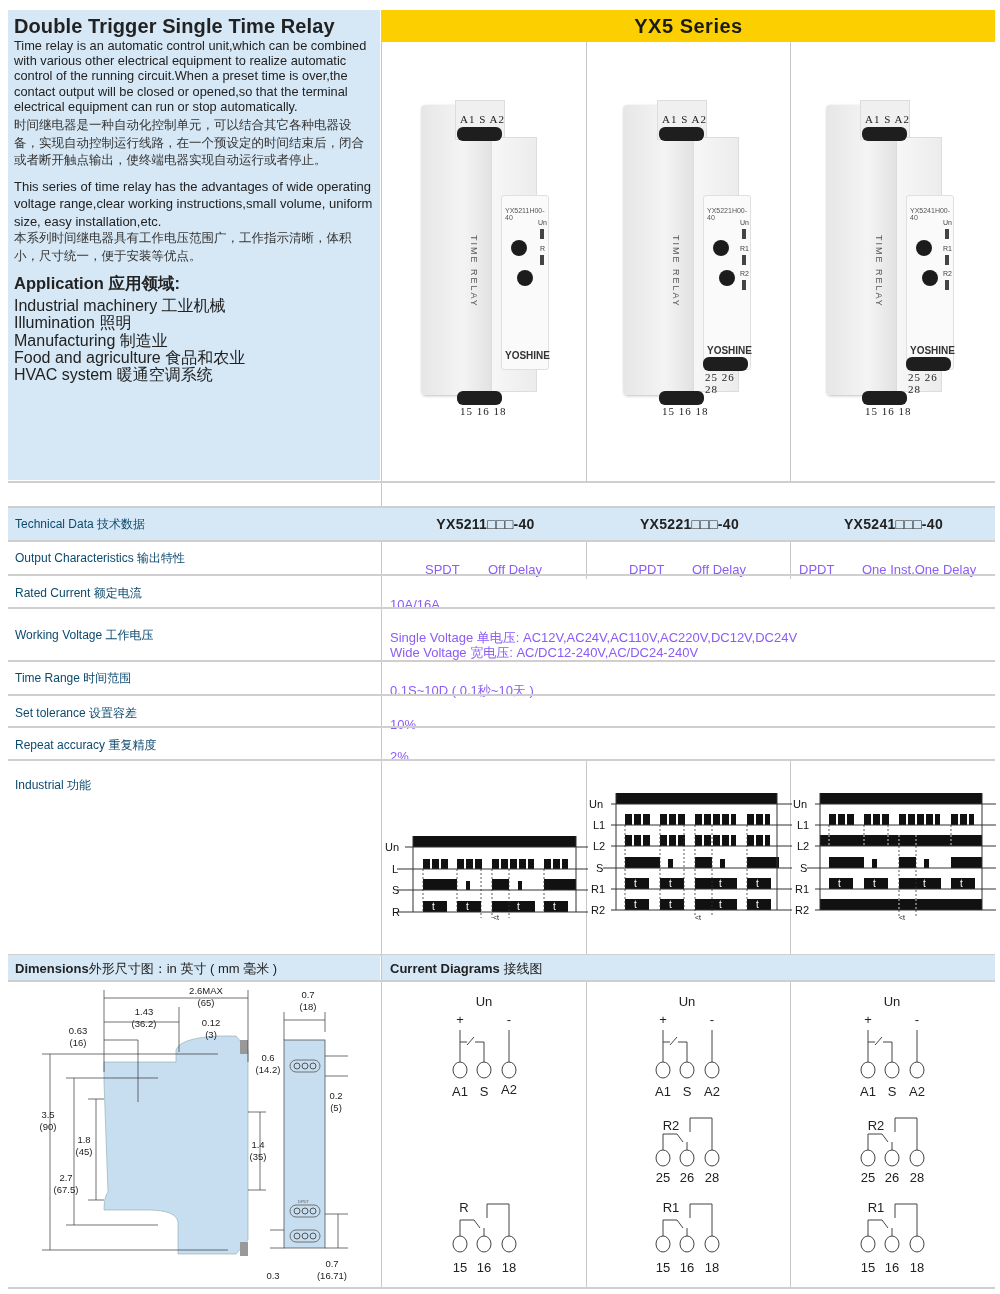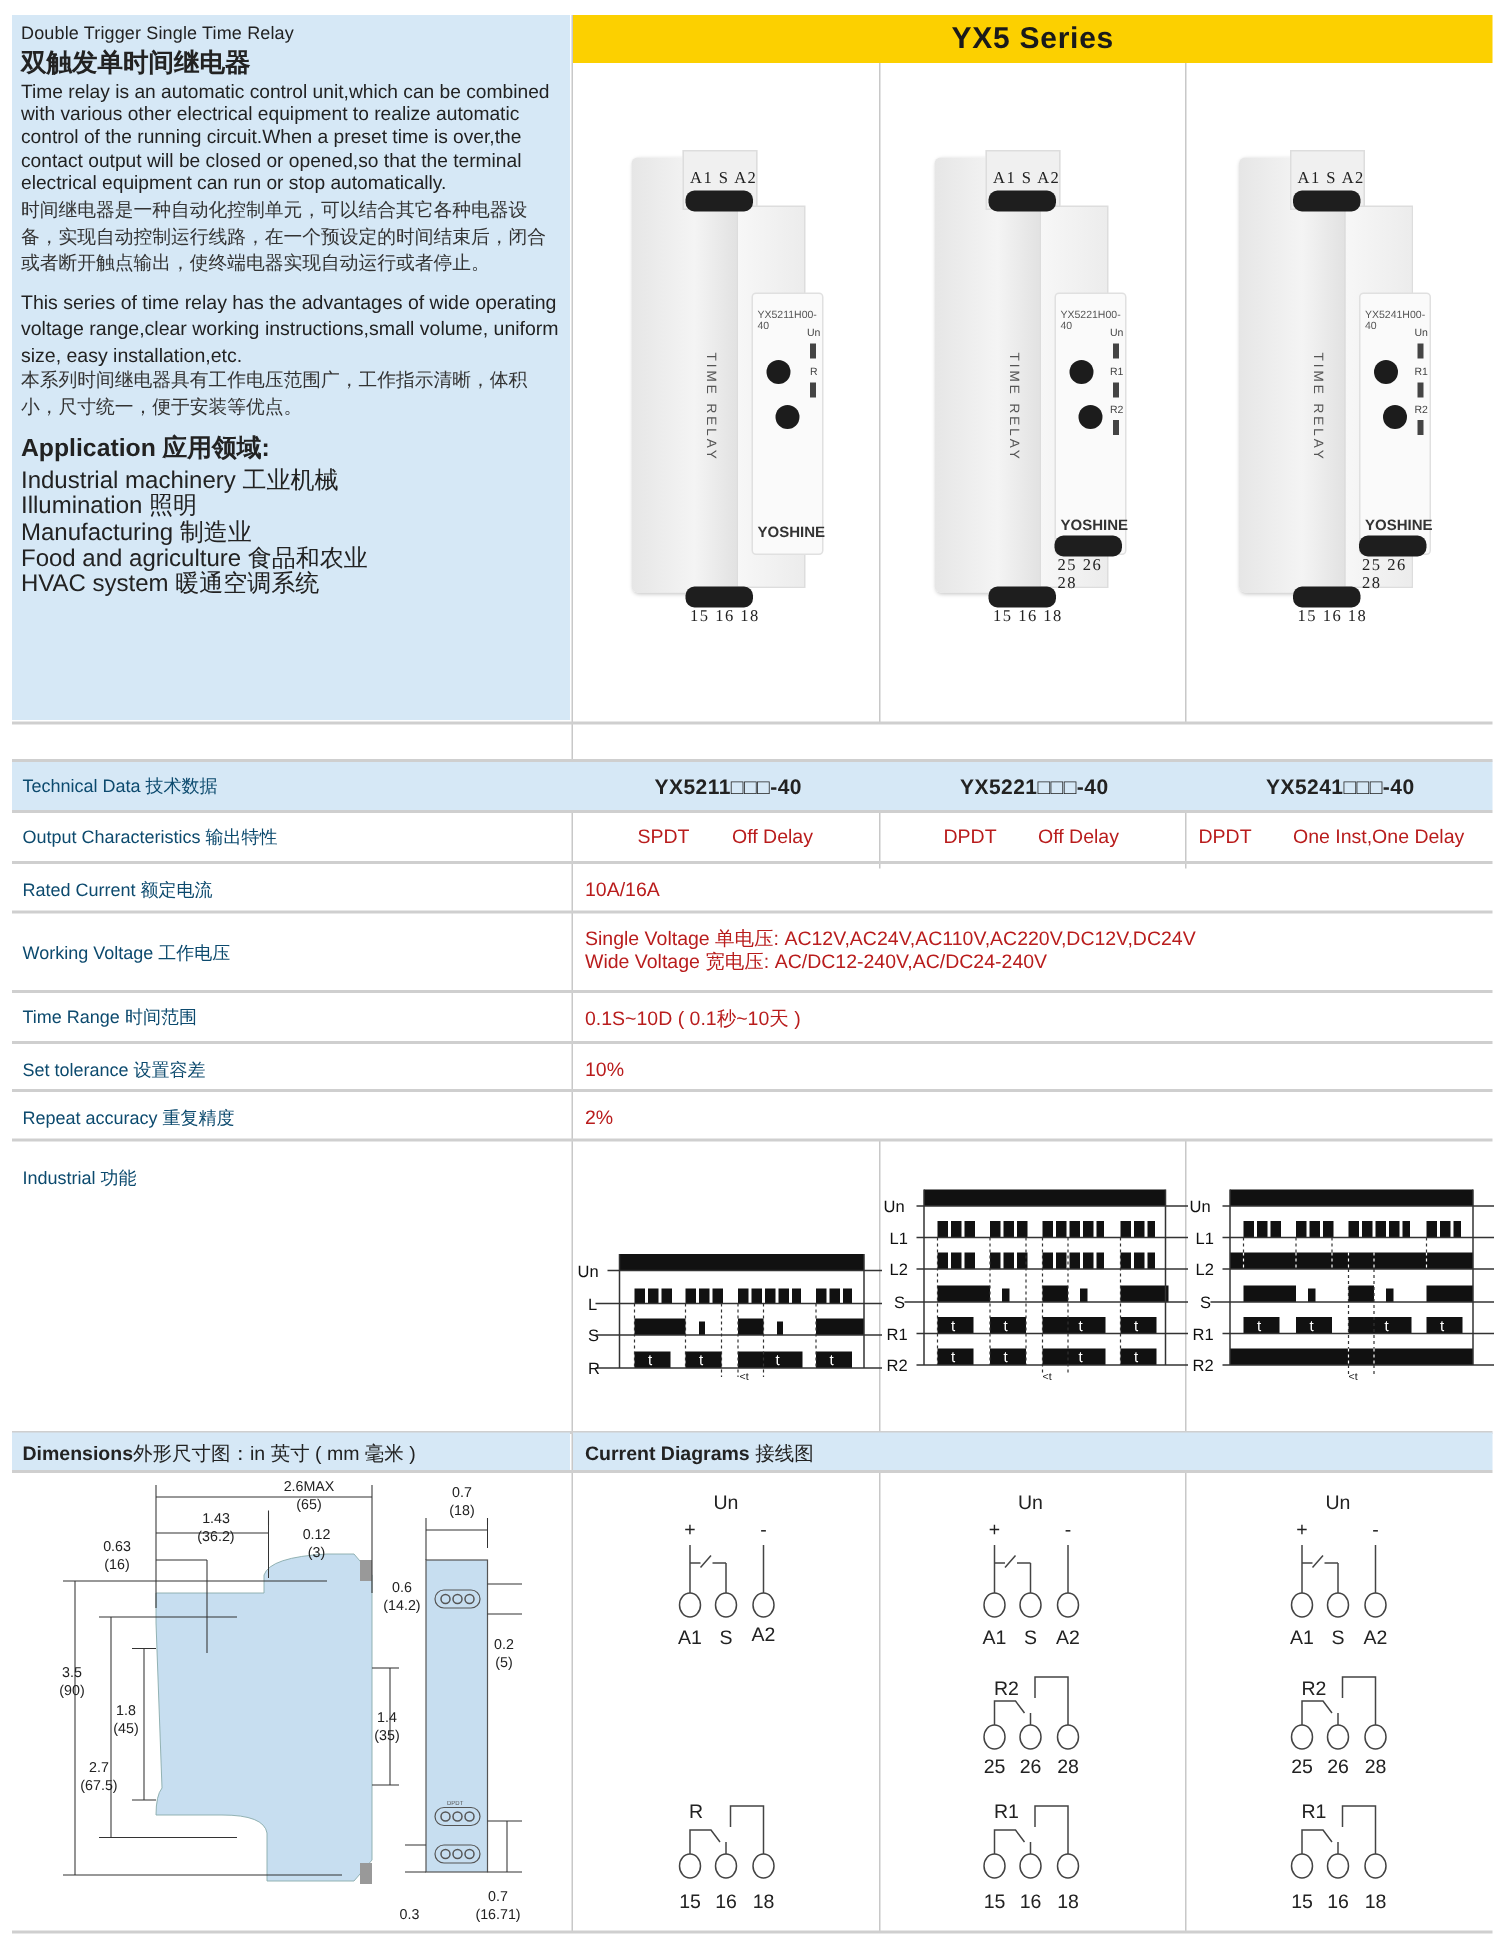--- a/index.html
+++ b/index.html
@@ -3,21 +3,21 @@
 <meta charset="utf-8">
 <style>
   * { box-sizing: border-box; margin: 0; padding: 0; }
   body { width: 1000px; height: 1294px; background: #fff; font-family: "Liberation Sans", "DejaVu Sans", sans-serif; color: #222; position: relative; overflow: hidden; }
   .abs { position: absolute; }
   .hline { position: absolute; height: 2px; background: #cfcfcf; }
   .vline { position: absolute; width: 1px; background: #c8c8c8; }
 
   
   #intro { left: 8px; top: 10px; width: 372px; height: 470px; background: #d6e8f6; padding: 5px 6px 0 6px; }
-  #intro .title-en { font-weight: normal; font-size: 12px; letter-spacing: 0.1px; }
+  #intro .title-en { font-weight: bold; font-size: 20px; letter-spacing: 0.1px; }
   #intro .title-cn { font-weight: bold; font-size: 17px; margin-top: 1px; }
   #intro p { font-size: 12.8px; line-height: 15.2px; color: #222; }
   #intro .cn { font-size: 12.5px; line-height: 17.5px; color: #333; margin-top: 3px; }
   #intro .app-title { font-weight: bold; font-size: 16.5px; margin-top: 8px; margin-bottom: 2px; }
   #intro .app-item { font-size: 16px; line-height: 17.3px; }
 
   
   #series-bar { left: 382px; top: 10px; width: 613px; height: 32px; background: #fcd000; text-align: center; font-weight: bold; font-size: 20px; line-height: 32px; letter-spacing: 0.5px; color: #1a1a1a; }
 
   
@@ -30,39 +30,38 @@
   .screw-row { position: absolute; height: 14px; background: #1e1e1e; border-radius: 6px; }
   .knob { position: absolute; width: 16px; height: 16px; background: #1c1c1c; border-radius: 50%; }
   .model-label { position: absolute; font-size: 7px; color: #555; }
   .brand { position: absolute; font-size: 10px; font-weight: bold; color: #333; }
   .led-label { position: absolute; font-size: 7px; color:#444; }
   .led { position: absolute; width: 4px; height: 10px; background:#444; }
   .vert-text { position: absolute; writing-mode: vertical-rl; font-size: 9px; letter-spacing: 2px; color: #555; }
 
   
   .row-label { position: absolute; left: 15px; font-size: 12px; color: #0c4a6e; }
-  .cell { position: absolute; font-size: 13px; color: #b91c1c; }
+  .cell { position: absolute; font-size: 13px; color: #8b5cf6; margin-top: 12px; }
   #tech-header-bg { left: 8px; top: 507px; width: 987px; height: 33px; background: #d6e8f6; }
   .model-head { position: absolute; top: 516px; font-weight: bold; font-size: 14px; letter-spacing: 0.3px; text-align: center; width: 205px; }
 
   
   .fn { position: absolute; }
 
   
   #dim-header { left: 8px; top: 955px; width: 372px; height: 25px; background: #d6e8f6; }
   #wir-header { left: 382px; top: 955px; width: 613px; height: 25px; background: #d6e8f6; }
   .sec-title { position: absolute; top: 960px; font-size: 13px; }
   .sec-title b { font-weight: bold; }
 </style>
 </head>
 <body>
 
 <div id="intro" class="abs">
   <div class="title-en">Double Trigger Single Time Relay</div>
-  <div class="title-cn">双触发单时间继电器</div>
   <p>Time relay is an automatic control unit,which can be combined with various other electrical equipment to realize automatic control of the running circuit.When a preset time is over,the contact output will be closed or opened,so that the terminal electrical equipment can run or stop automatically.</p>
   <p class="cn">时间继电器是一种自动化控制单元，可以结合其它各种电器设备，实现自动控制运行线路，在一个预设定的时间结束后，闭合或者断开触点输出，使终端电器实现自动运行或者停止。</p>
   <p style="margin-top:8px;font-size:13px;line-height:17.5px">This series of time relay has the advantages of wide operating voltage range,clear working instructions,small volume, uniform size, easy installation,etc.</p>
   <p class="cn" style="margin-top:0">本系列时间继电器具有工作电压范围广，工作指示清晰，体积小，尺寸统一，便于安装等优点。</p>
   <div class="app-title">Application 应用领域:</div>
   <div class="app-item">Industrial machinery 工业机械</div>
   <div class="app-item">Illumination 照明</div>
   <div class="app-item">Manufacturing 制造业</div>
   <div class="app-item">Food and agriculture 食品和农业</div>
   <div class="app-item">HVAC system 暖通空调系统</div>

